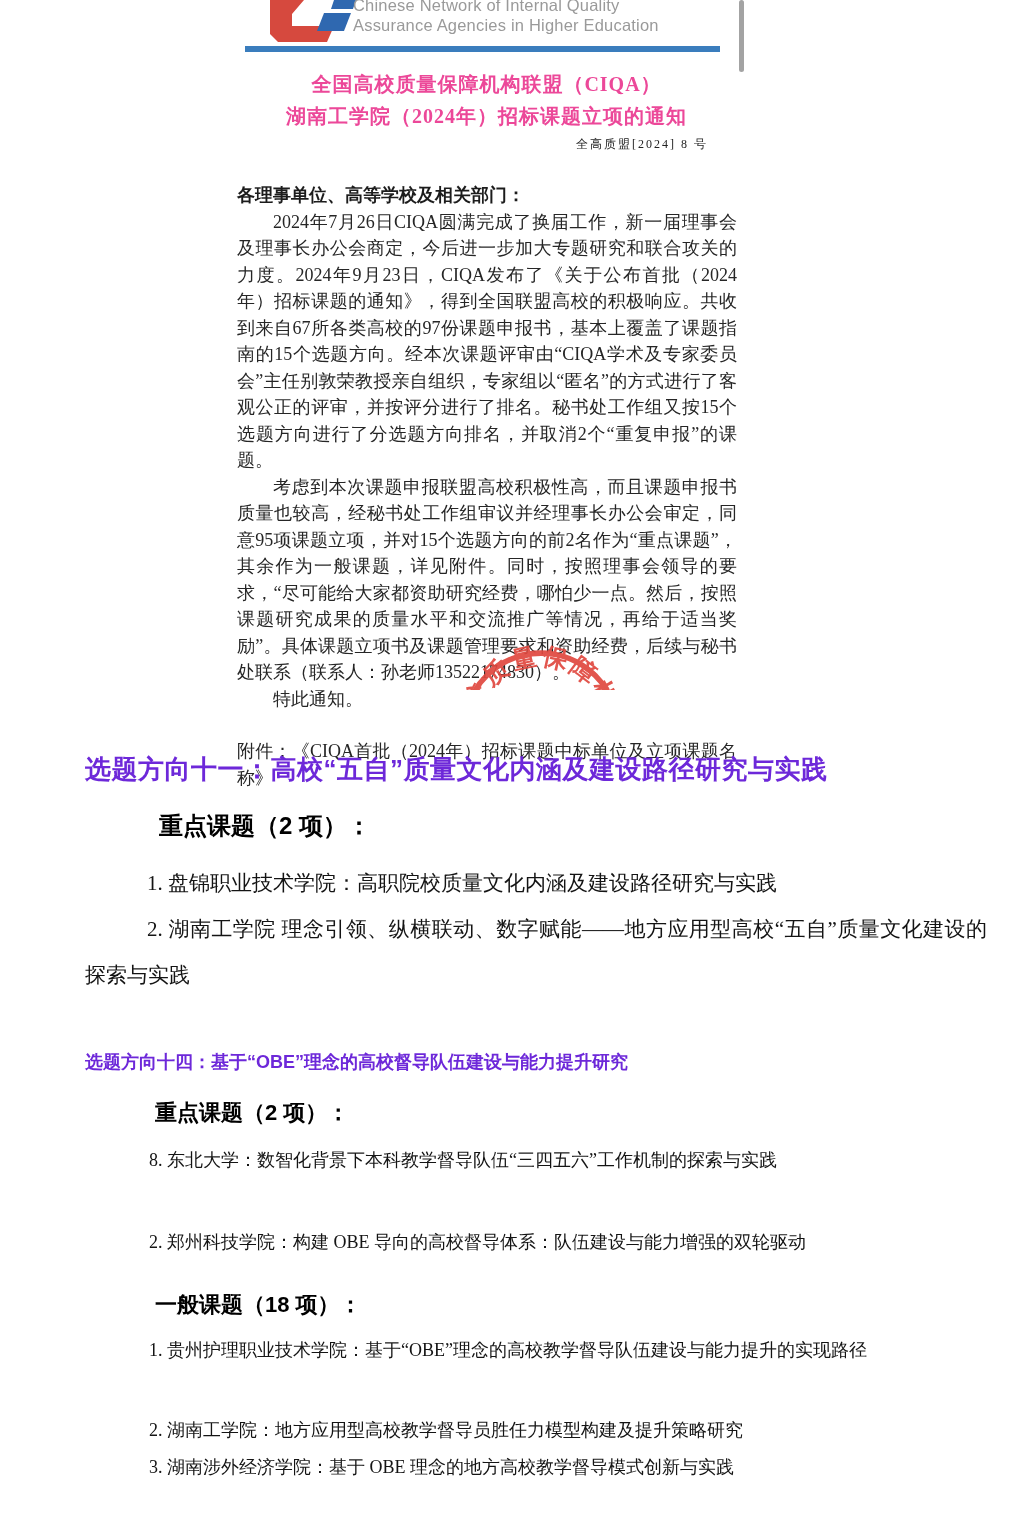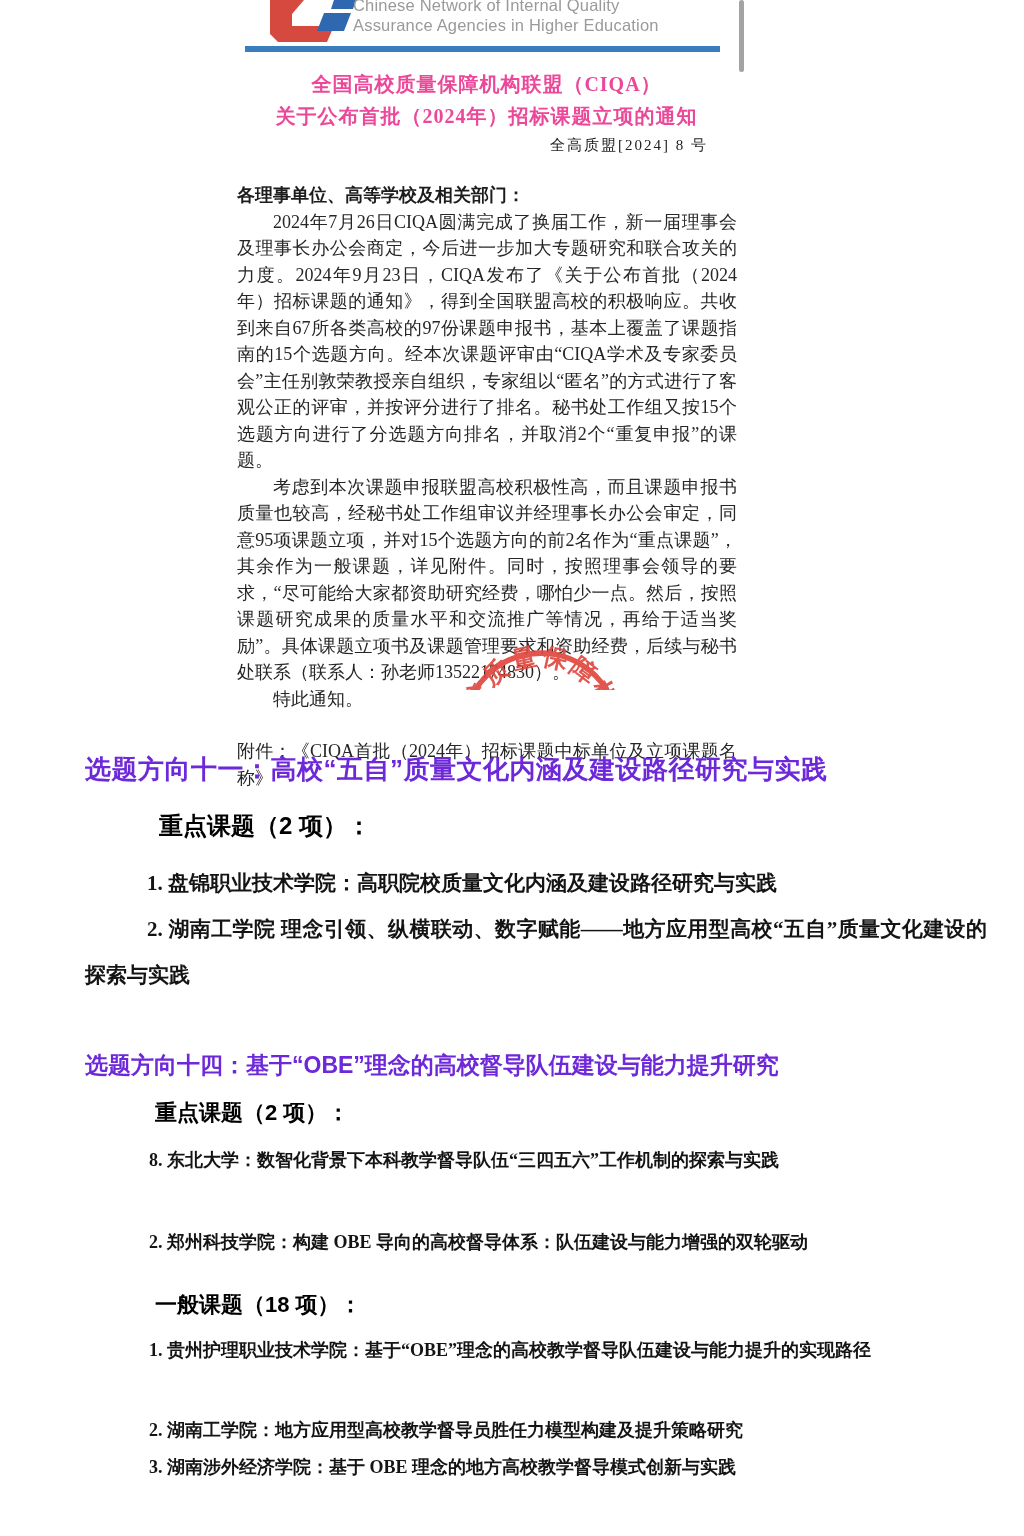--- a/index.html
+++ b/index.html
@@ -24,21 +24,21 @@
     font-family:"Liberation Sans", sans-serif;
     font-size:16.5px; line-height:20px; color:#9a9a9a;
     letter-spacing:0.2px; white-space:nowrap;
   }
   .rule { left:12px; top:46px; width:475px; height:6px; background:#3a7dbd; }
   .title {
     left:0; top:68px; width:100%;
     text-align:center; font-weight:bold; color:#ec4899;
     font-size:20px; line-height:32px; letter-spacing:1px;
   }
-  .docnum { top:136px; right:32px; font-size:15px; color:#222; letter-spacing:2px; }
+  .docnum { top:136px; right:32px; font-size:12px; color:#222; letter-spacing:2px; }
   .body-text {
     left:4px; top:182px; width:500px;
     font-size:18px; line-height:26.5px;
     text-align:justify; color:#262626;
   }
   .salutation { font-weight:bold; color:#1c1c1c; }
   .para { text-indent:2em; }
   .attach-line { margin-top:26px; }
   .seal-wrap {
     left:220px; top:642px; width:176px; height:48px;
@@ -51,28 +51,28 @@
     background:#a3a3a3; border-radius:3px;
   }
 
   
   .attach { position:absolute; left:85px; top:0; width:902px; color:#141414; }
   .h-dir {
     font-family:"Liberation Sans", sans-serif;
     font-weight:bold; color:#6d28d9;text-align:center;
   }
   .h-dir.a { font-size:26px; letter-spacing:0.5px; }
-  .h-dir.b { font-size:23px; }
+  .h-dir.b { font-size:18px; }
   .h-group {
     font-family:"Liberation Sans", sans-serif;
     font-weight:bold; color:#000;
   }
   .h-group.a { font-size:24px; margin-left:74px; }
   .h-group.b { font-size:22px; margin-left:70px; }
-  .item { text-align:justify;font-weight:bold; }
+  .item { text-align:justify; }
   .item.a { font-size:21px; line-height:46px; text-indent:62px; }
   .item.b { font-size:18px; line-height:41px; text-indent:64px; }
 </style>
 </head>
 <body>
 
 <div class="canvas">
 
   <div class="pos scroll-thumb"></div>
 
@@ -88,21 +88,21 @@
 
     <div class="pos org-name">
       <div>Chinese Network of Internal Quality</div>
       <div>Assurance Agencies in Higher Education</div>
     </div>
 
     <div class="pos rule"></div>
 
     <h1 class="pos title">
       <span>全国高校质量保障机构联盟（CIQA）</span><br>
-      <span>关于公布首批（2024年）招标课题立项的通知</span>
+      <span>湖南工学院（2024年）招标课题立项的通知</span>
     </h1>
 
     <div class="pos docnum">全高质盟[2024] 8 号</div>
 
     <div class="pos body-text">
       <p class="salutation">各理事单位、高等学校及相关部门：</p>
       <p class="para">2024年7月26日CIQA圆满完成了换届工作，新一届理事会及理事长办公会商定，今后进一步加大专题研究和联合攻关的力度。2024年9月23日，CIQA发布了《关于公布首批（2024年）招标课题的通知》，得到全国联盟高校的积极响应。共收到来自67所各类高校的97份课题申报书，基本上覆盖了课题指南的15个选题方向。经本次课题评审由“CIQA学术及专家委员会”主任别敦荣教授亲自组织，专家组以“匿名”的方式进行了客观公正的评审，并按评分进行了排名。秘书处工作组又按15个选题方向进行了分选题方向排名，并取消2个“重复申报”的课题。</p>
       <p class="para">考虑到本次课题申报联盟高校积极性高，而且课题申报书质量也较高，经秘书处工作组审议并经理事长办公会审定，同意95项课题立项，并对15个选题方向的前2名作为“重点课题”，其余作为一般课题，详见附件。同时，按照理事会领导的要求，“尽可能给大家都资助研究经费，哪怕少一点。然后，按照课题研究成果的质量水平和交流推广等情况，再给于适当奖励”。具体课题立项书及课题管理要求和资助经费，后续与秘书处联系（联系人：孙老师13522174830）。</p>
       <p class="para">特此通知。</p>
       <p class="attach-line">附件：《CIQA首批（2024年）招标课题中标单位及立项课题名称》</p>

